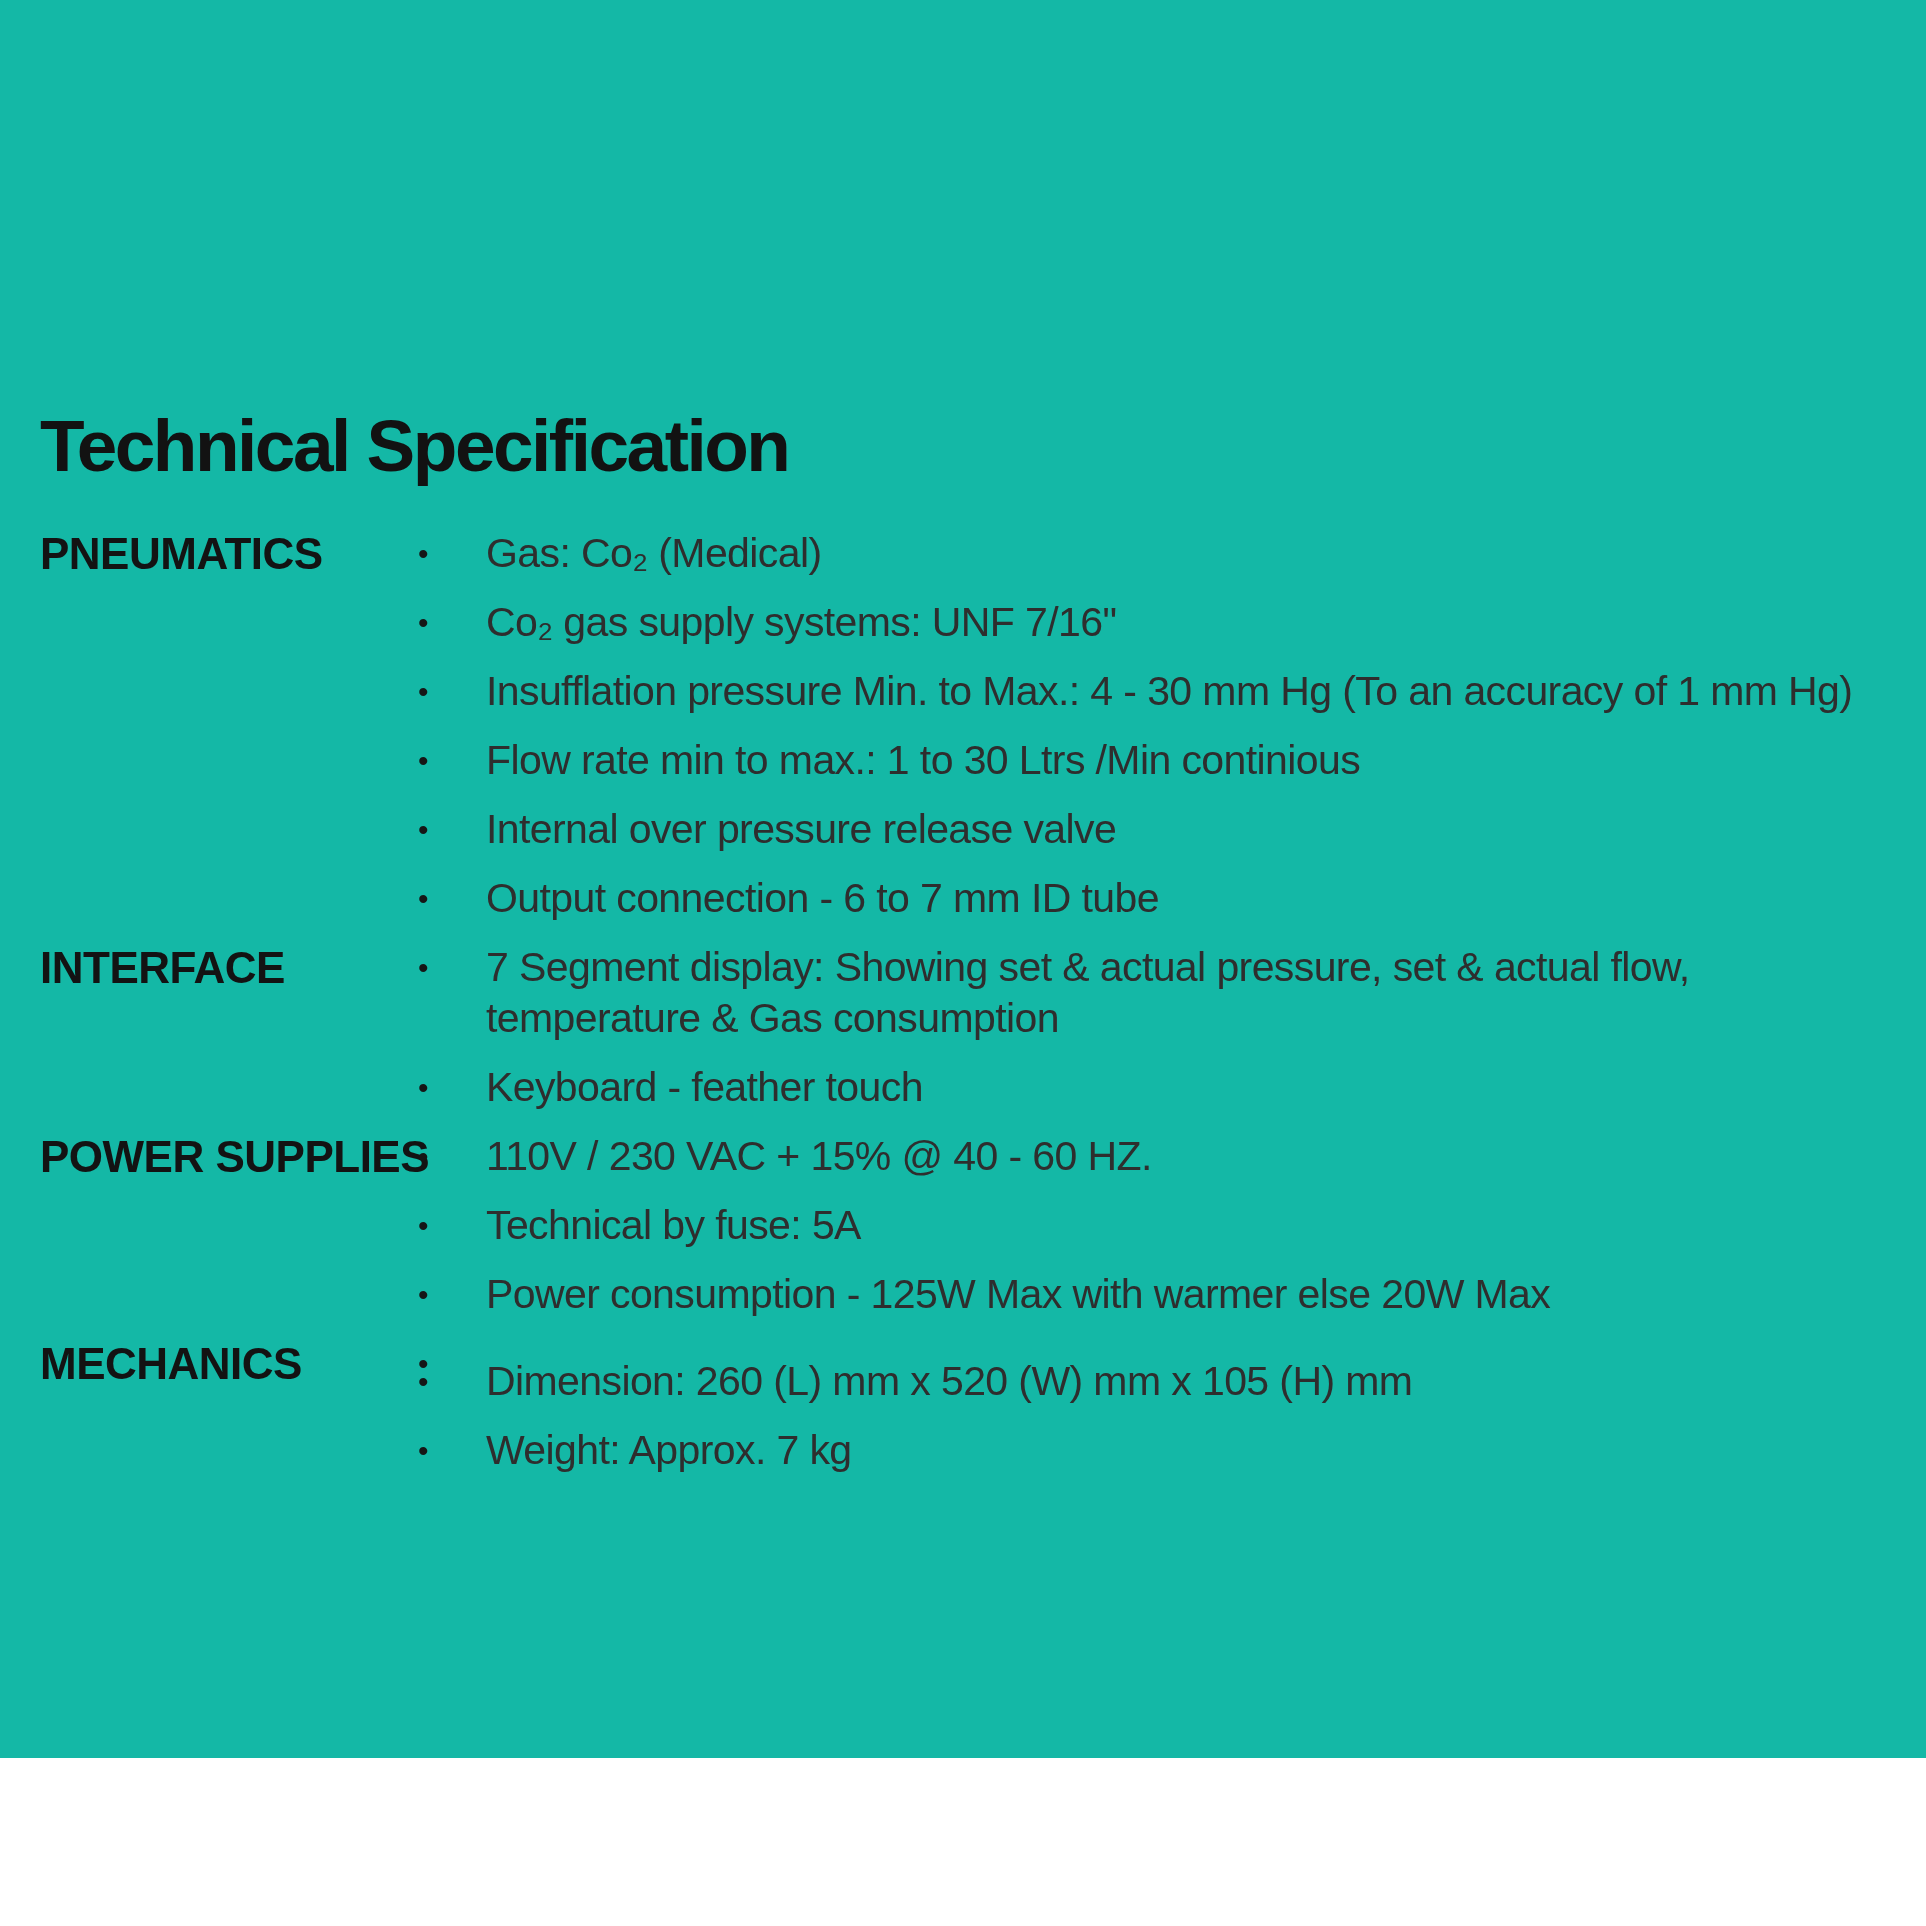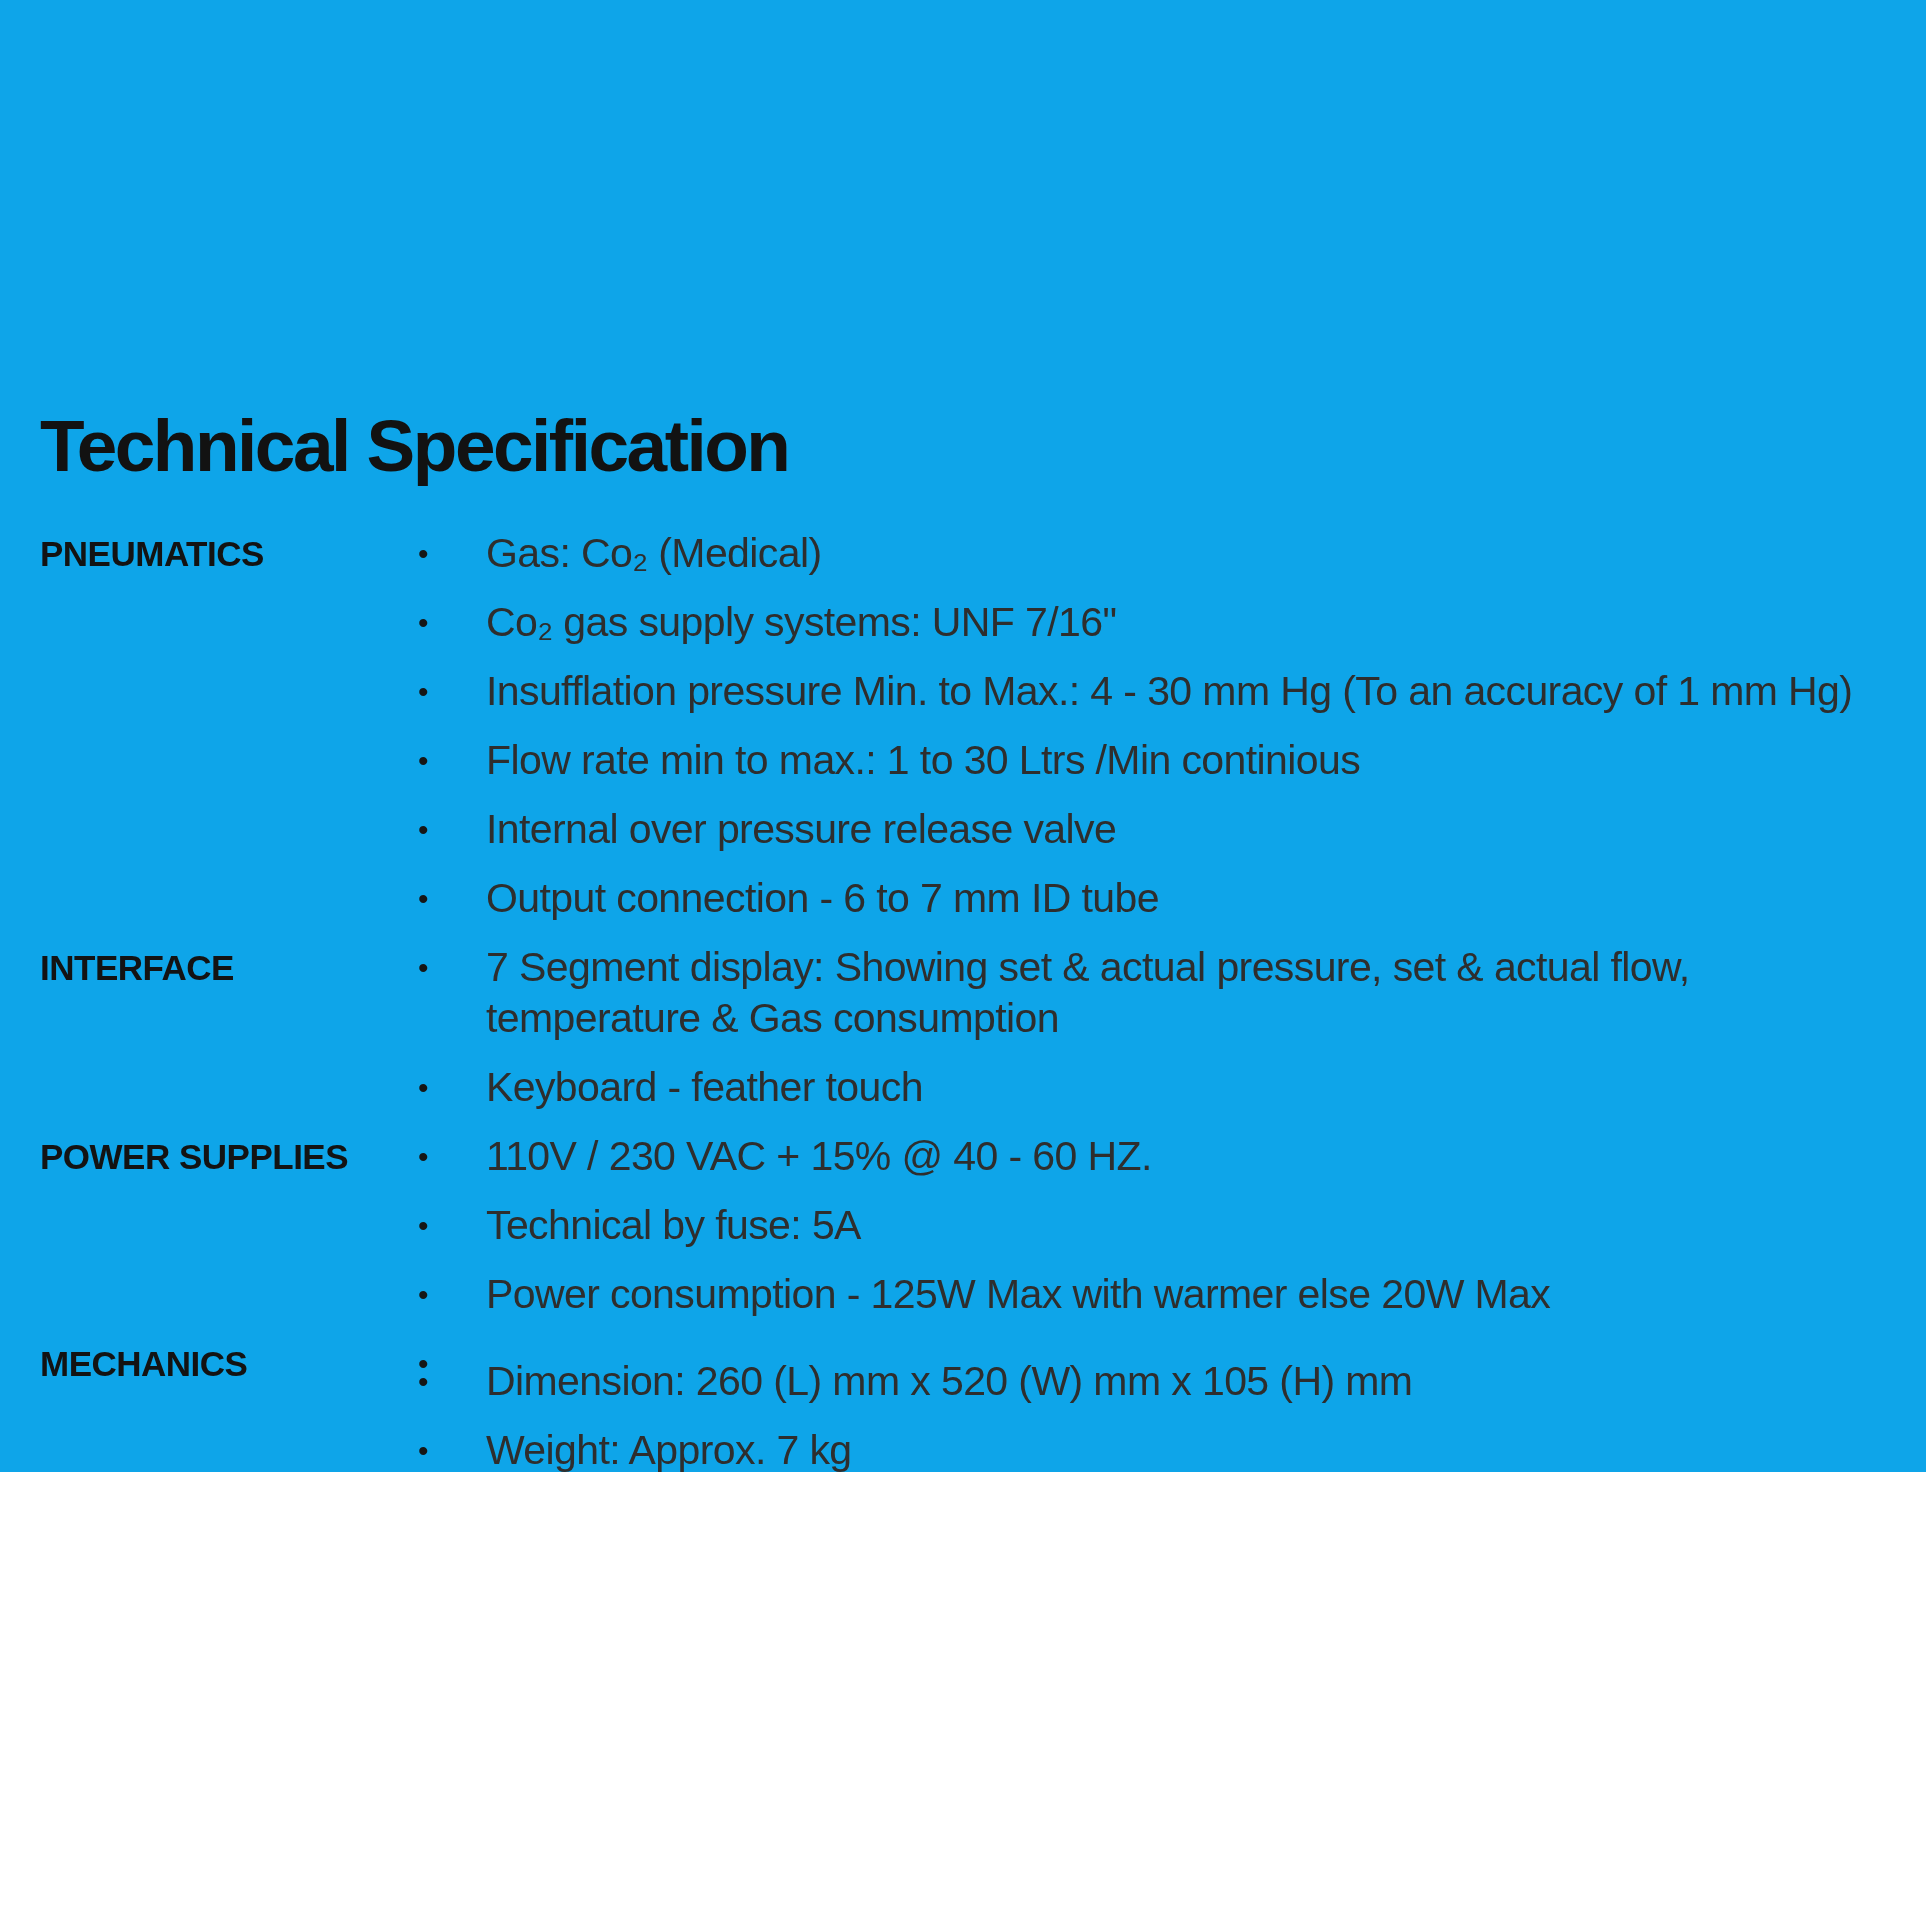--- a/index.html
+++ b/index.html
@@ -3,22 +3,22 @@
 <meta charset="utf-8">
 <style>
   html, body {
     margin: 0;
     padding: 0;
     background: #ffffff;
   }
   .page {
     position: relative;
     width: 1927px;
-    height: 1472px;
-    background: #0ea5e9;
+    height: 1758px;
+    background: #14b8a6;
     overflow: hidden;
     font-family: "Liberation Sans", "DejaVu Sans", sans-serif;
   }
   .page-title {
     position: absolute;
     left: 40px;
     top: 404px;
     margin: 0;
     font-size: 73px;
     font-weight: 700;
@@ -32,21 +32,21 @@
     top: 528px;
     right: 38px;
   }
   .spec-row {
     display: flex;
     align-items: flex-start;
   }
   .spec-label {
     flex: 0 0 327px;
     width: 327px;
-    font-size: 35px;
+    font-size: 44px;
     font-weight: 700;
     line-height: 51px;
     letter-spacing: -0.5px;
     color: #131313;
     white-space: nowrap;
   }
   .spec-items {
     flex: 1 1 auto;
     margin: 0;
     padding: 0;

